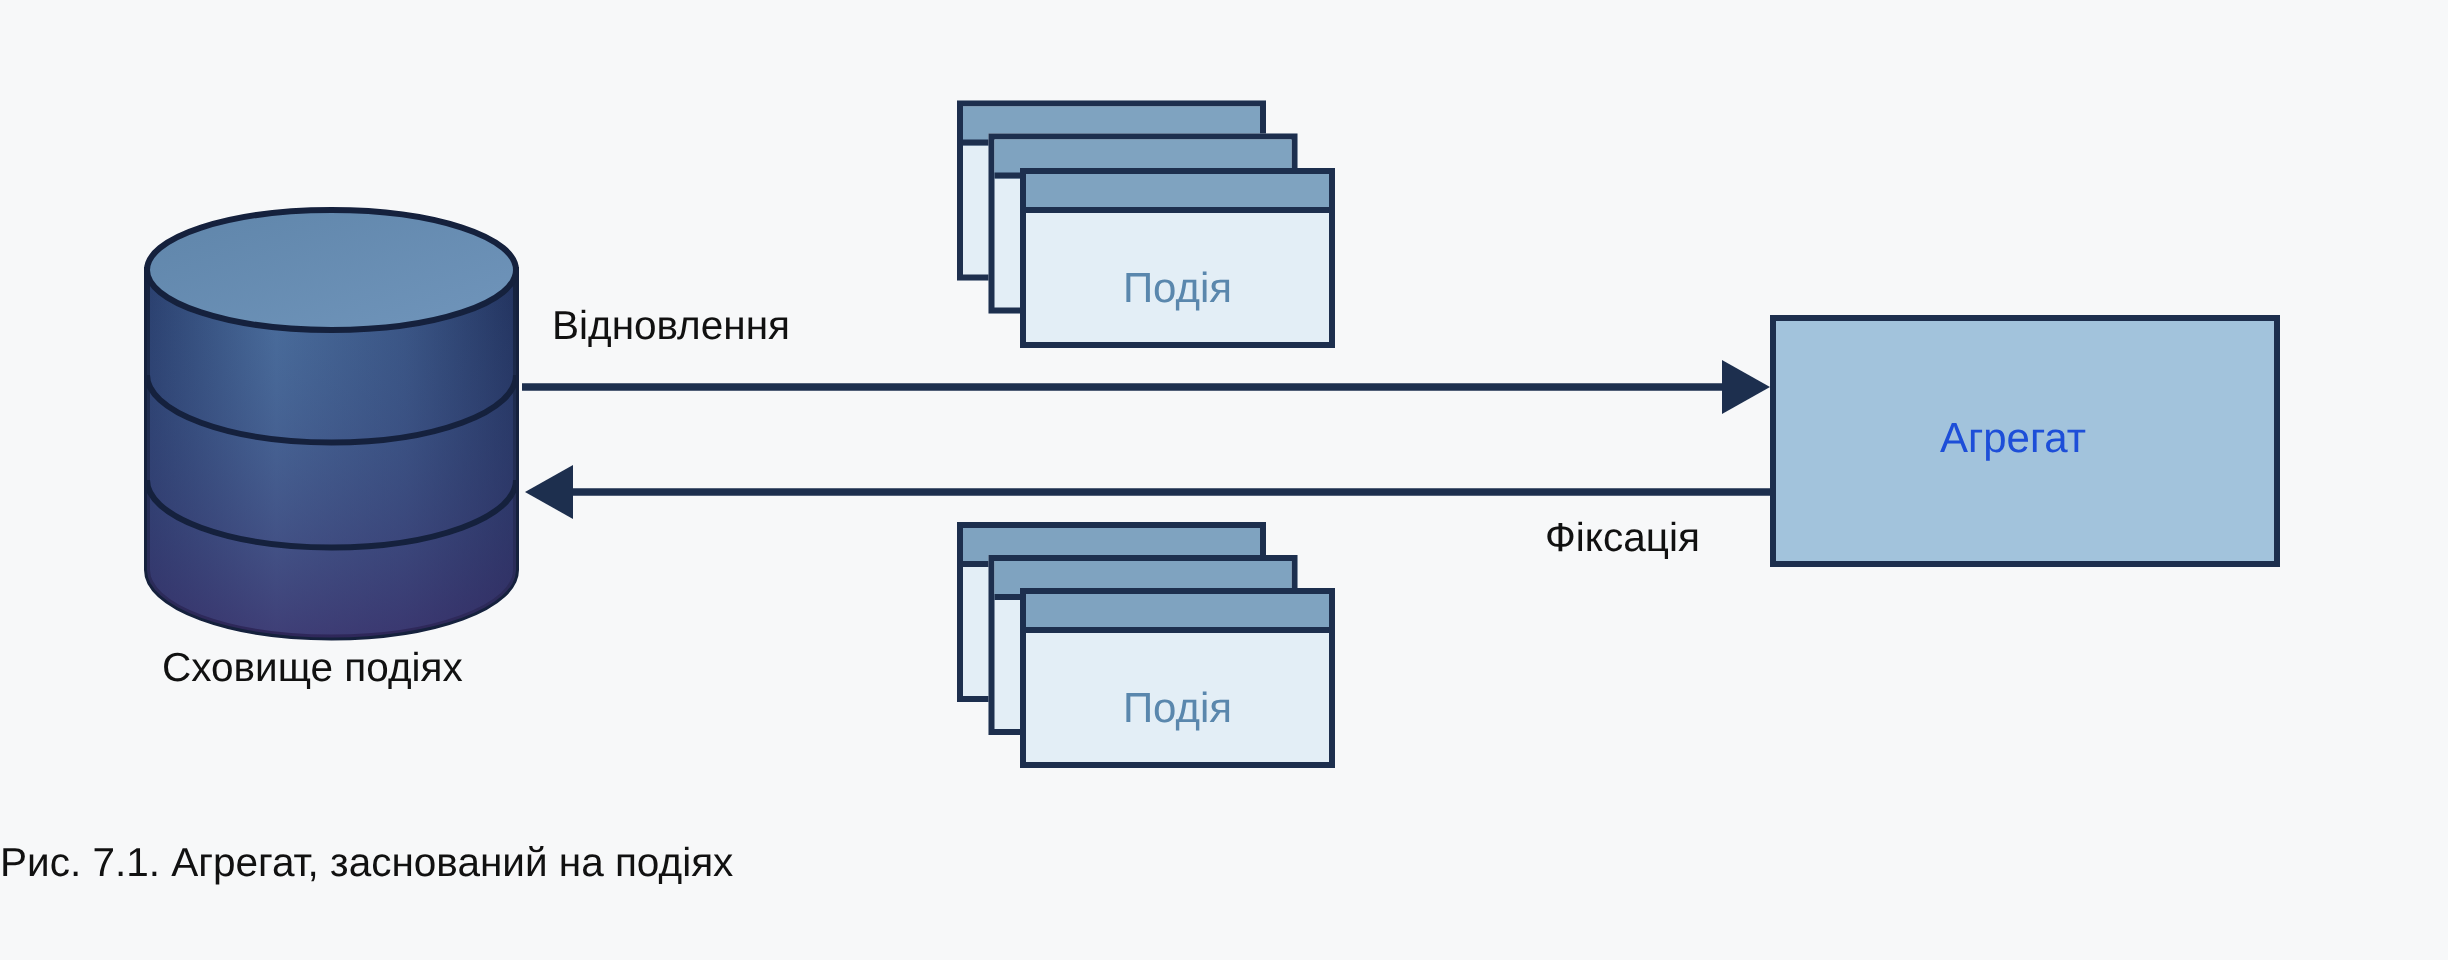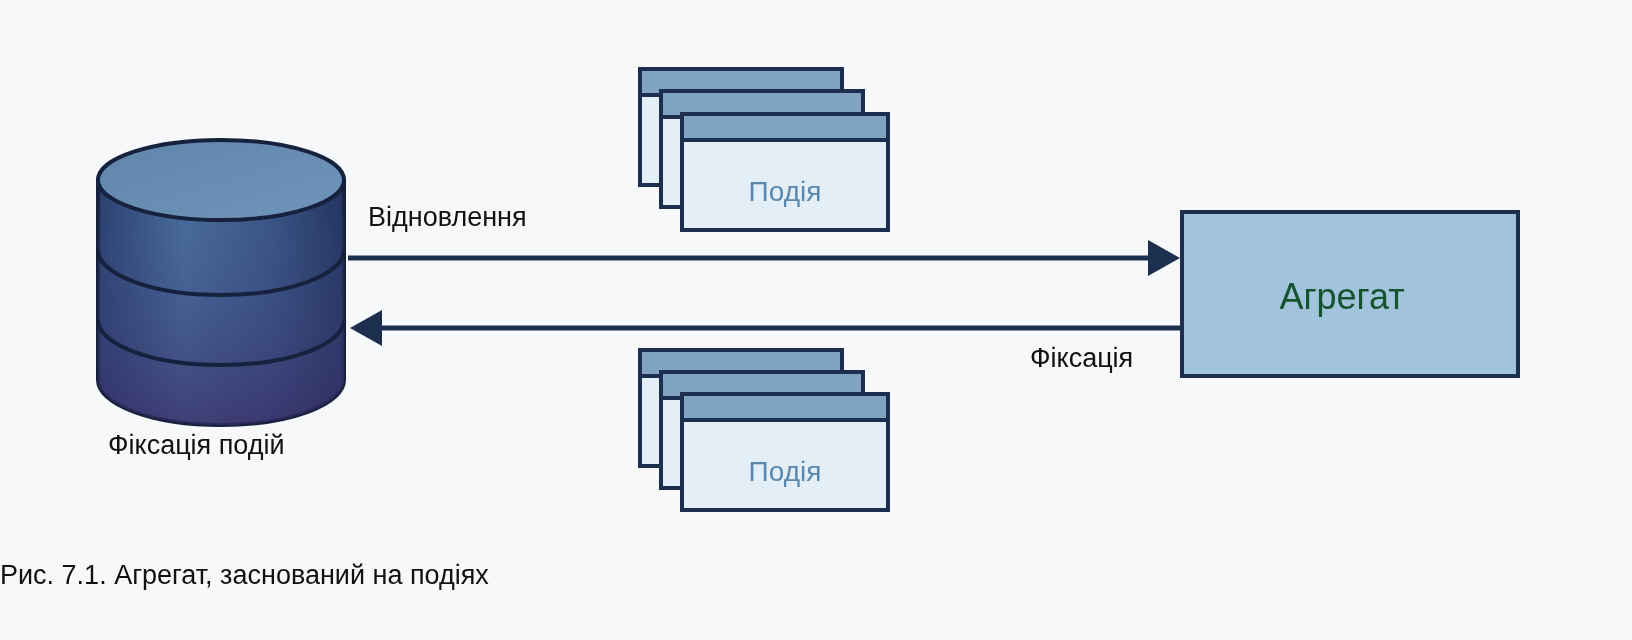--- a/index.html
+++ b/index.html
@@ -6,21 +6,21 @@
   body {
     width:1632px; height:640px; position:relative; overflow:hidden;
     background:#f7f8f9;
     font-family:"Liberation Sans", "DejaVu Sans", sans-serif;
   }
   .abs { position:absolute; }
   .label { color:#111; font-size:27px; white-space:nowrap; }
   .stack .card { position:absolute; width:206px; height:120px; border:4px solid #1d2f4e; background:#e3eef6; box-sizing:border-box; }
   .stack .card .txt { position:absolute; left:0; right:0; top:60px; text-align:center; color:#5a87ad; font-size:28px; }
   .agg { position:absolute; left:1180px; top:210px; width:340px; height:168px; background:#a2c3dc; border:4px solid #1d2f4e; box-sizing:border-box; }
-  .agg .txt { position:absolute; left:0; right:16px; top:62px; text-align:center; color:#14532d; font-size:36px; }
+  .agg .txt { position:absolute; left:0; right:16px; top:62px; text-align:center; color:#1d4ed8; font-size:28px; }
   .caption { position:absolute; left:0; right:0; top:560px; text-align:left; font-size:27px; color:#111; }
 </style>
 </head>
 <body>
 
 <svg class="abs" style="left:90px;top:135px" width="262" height="300" viewBox="0 0 262 300">
   <defs>
     <linearGradient id="body" x1="0" y1="0" x2="1" y2="0">
       <stop offset="0" stop-color="#2a3f6e"></stop>
       <stop offset="0.35" stop-color="#4a6d9c"></stop>
@@ -35,21 +35,21 @@
       <stop offset="0" stop-color="#5f85aa"></stop>
       <stop offset="1" stop-color="#7095bb"></stop>
     </linearGradient>
   </defs>
   <path d="M8,45 L8,245 A123,45 0 0 0 254,245 L254,45 Z" fill="url(#body)" stroke="#15213d" stroke-width="4"></path>
   <path d="M8,45 L8,245 A123,45 0 0 0 254,245 L254,45 Z" fill="url(#bodyv)"></path>
   <path d="M8,115 A123,45 0 0 0 254,115" fill="none" stroke="#15213d" stroke-width="4"></path>
   <path d="M8,185 A123,45 0 0 0 254,185" fill="none" stroke="#15213d" stroke-width="4"></path>
   <ellipse cx="131" cy="45" rx="123" ry="40" fill="url(#top)" stroke="#15213d" stroke-width="4"></ellipse>
 </svg>
-<div class="abs label" style="left:108px;top:430px">Фіксація подій</div>
+<div class="abs label" style="left:108px;top:430px">Сховище подіях</div>
 
 <svg class="abs" style="left:0;top:0" width="1632" height="640">
   <g>
     <line x1="348" y1="258" x2="1150" y2="258" stroke="#1d2f4e" stroke-width="5"></line>
     <polygon points="1148,240 1180,258 1148,276" fill="#1d2f4e"></polygon>
   </g>
   <g>
     <line x1="380" y1="328" x2="1180" y2="328" stroke="#1d2f4e" stroke-width="5"></line>
     <polygon points="382,310 350,328 382,346" fill="#1d2f4e"></polygon>
   </g>

